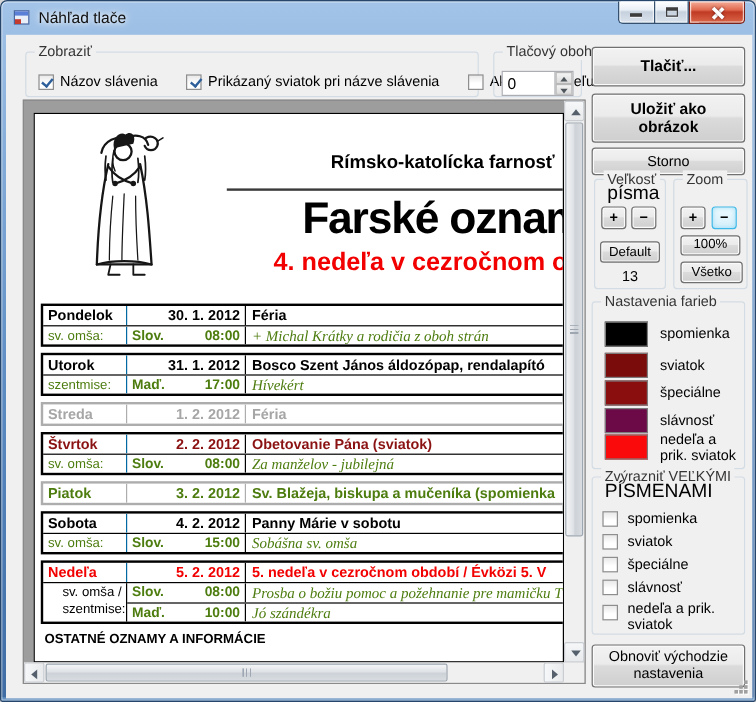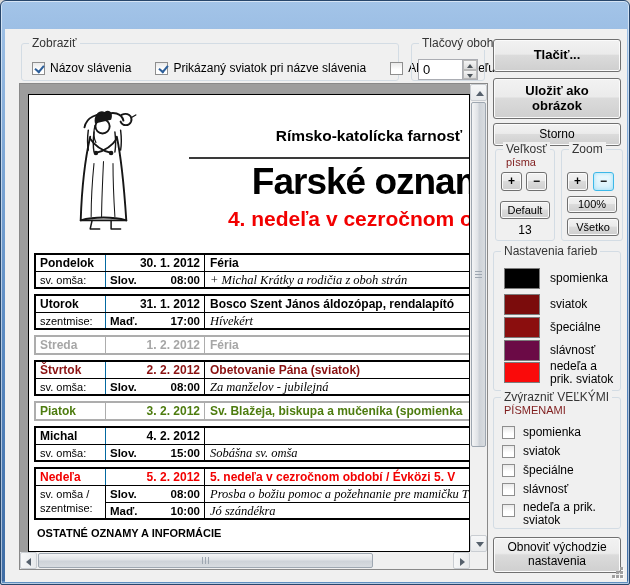--- a/index.html
+++ b/index.html
@@ -30,21 +30,21 @@
   .glyph-x::before,.glyph-x::after{content:"";position:absolute;left:5px;top:0;width:2.6px;height:12px;background:#fff;
     box-shadow:0 0 2px rgba(60,0,0,.7);}
   .glyph-x::before{transform:rotate(45deg);}
   .glyph-x::after{transform:rotate(-45deg);}
   
   .client{position:absolute;left:4px;top:28px;width:622px;height:553px;background:#f0f0f0;}
   
   .group{position:absolute;border:1px solid #d3dce4;border-radius:3px;padding-left:25px;}
   .group>.glabel{position:absolute;top:-8px;left:7px;background:#f0f0f0;padding:0 3px;
     font-size:12px;color:#353535;white-space:nowrap;line-height:14px;}
-  .glabel2{position:absolute;top:5px;left:7px;background:#f0f0f0;padding:0 3px;font-size:11px;color:#7f1d1d;line-height:14px;white-space:nowrap;}
+  .glabel2{position:absolute;top:5px;left:7px;background:#f0f0f0;padding:0 3px;font-size:16px;color:#000000;line-height:14px;white-space:nowrap;}
   
   .cbrow{display:flex;align-items:center;}
   .cb{width:13px;height:13px;border:1px solid #8e8e8e;background:linear-gradient(180deg,#e9e9e9,#ffffff 60%);
     position:relative;flex:0 0 13px;}
   .cb.checked::after{content:"";position:absolute;left:2.4px;top:2.2px;width:7px;height:4px;
     border-left:2px solid #2d5f9a;border-bottom:2px solid #2d5f9a;transform:rotate(-50deg);}
   .cblabel{font-size:12px;color:#000;margin-left:5px;white-space:nowrap;}
   
   .btn{position:absolute;border:1px solid #707070;border-radius:3px;color:#000;
     background:linear-gradient(180deg,#f2f2f2,#ebebeb 45%,#dbdbdb 50%,#cfcfcf);
@@ -90,51 +90,70 @@
   .doc-title{position:absolute;left:120px;top:66px;width:460px;text-align:center;
     font-size:37px;font-weight:bold;letter-spacing:-1px;color:#000;white-space:nowrap;}
   .doc-sub{position:absolute;left:120px;top:112px;width:460px;text-align:center;
     font-size:21px;font-weight:bold;color:#f20000;white-space:nowrap;}
   .shepherd{position:absolute;left:27px;top:7px;width:95px;height:138px;}
   .schedule{position:absolute;left:5px;top:158px;width:520px;}
   .tblock{border:2px solid #000;margin-bottom:5px;background:#fff;}
   .tblock.muted{border-color:#adadad;color:#a6a6a6;}
   .trow{display:flex;height:16px;line-height:16px;white-space:nowrap;overflow:hidden;}
   .trow.title{font-weight:bold;font-size:12px;}
-  .trow.mass{border-top:1px solid #000;color:#000000;}
+  .trow.mass{border-top:1px solid #000;color:#4d7c0f;}
   .c-day{flex:0 0 70px;padding-left:4px;border-right:1px solid #0369a1;overflow:hidden;}
   .c-date{flex:0 0 99px;border-right:1px solid #000;text-align:right;padding-right:4px;overflow:hidden;}
   .c-desc{flex:1 1 auto;padding-left:5px;overflow:hidden;}
   .muted .c-day,.muted .c-date{border-color:#adadad;}
   .mass .c-day{font-weight:normal;font-size:11px;}
   .langtime{display:flex;justify-content:space-between;padding:0 4px;font-weight:bold;font-size:11.5px;text-align:left;}
   .intention{font-family:"Liberation Serif",serif;font-style:italic;font-size:12.5px;font-weight:normal;}
   .nd-body{display:flex;color:#000;border-top:1px solid #000;}
   .nd-label{flex:0 0 70px;border-right:1px solid #000;font-size:11px;line-height:1.25;
-    display:flex;flex-direction:column;justify-content:center;padding-left:4px;}
+    display:flex;flex-direction:column;justify-content:center;padding-left:16px;}
   .nd-masses{flex:1 1 auto;display:flex;flex-direction:column;}
   .nd-masses .trow.mass{border-top:none;}
   .nd-masses .trow.mass + .trow.mass{border-top:1px solid #000;}
   .nd-masses .c-date{text-align:left;}
   .doc-footer{position:absolute;left:8px;top:432px;font-size:11px;font-weight:bold;color:#000;white-space:nowrap;}
   
   .swatch{position:absolute;left:10px;width:36px;height:21px;border:1px solid #7c7c7c;}
   .swlabel{position:absolute;left:56px;font-size:12px;color:#000;line-height:13px;width:66px;}
   .upcb{position:absolute;left:8px;}
   .upcblabel{position:absolute;left:29px;font-size:12px;color:#000;line-height:13px;width:88px;}
   .fsval{position:absolute;left:0;width:100%;text-align:center;font-size:12px;color:#000;}
   .grip{position:absolute;right:4px;bottom:4px;width:3px;height:3px;background:#a0a0a0;
     box-shadow:-4px 0 #a0a0a0,0 -4px #a0a0a0,-8px 0 #a0a0a0,-4px -4px #a0a0a0,0 -8px #a0a0a0,
       1px 1px 0 #fdfdfd,-3px 1px 0 #fdfdfd,-7px 1px 0 #fdfdfd,1px -3px 0 #fdfdfd,1px -7px 0 #fdfdfd;}
 </style>
 </head>
 <body>
 
 <div class="window">
 
+  <div class="titlebar">
+    <svg class="appicon" viewBox="0 0 16 16">
+      <rect x="2" y="2" width="12" height="11" fill="#e9eff9" stroke="#4a66a0" stroke-width="1"></rect>
+      <rect x="2.5" y="2.5" width="11" height="3.5" fill="#5a7fd6"></rect>
+      <rect x="2.5" y="9" width="5" height="4" fill="#c23b2e"></rect>
+    </svg>
+    <span class="wtitle">Náhľad tlače</span>
+    <div class="winbtns">
+      <div class="wbtn minb">
+          <span class="glyph-min"></span>
+        </div>
+      <div class="wbtn maxb">
+          <span class="glyph-max"></span>
+        </div>
+      <div class="wbtn closeb">
+          <span class="glyph-x"></span>
+        </div>
+    </div>
+  </div>
 
   <div class="client">
 
     <div class="group" style="left:16px;top:14px;width:378px;height:38px;">
       <span class="glabel">Zobraziť</span>
       <div style="position:absolute;left:10px;top:17px;display:flex;align-items:center;">
         <div class="cbrow">
           <span class="cb checked"></span>
           <span class="cblabel">Názov slávenia</span>
         </div>
@@ -259,22 +278,23 @@
           <div class="tblock muted">
             <div class="trow title" style="color: #4d7c0f;">
               <span class="c-day">Piatok</span>
               <span class="c-date">3. 2. 2012</span>
               <span class="c-desc">Sv. Blažeja, biskupa a mučeníka (spomienka</span>
             </div>
           </div>
 
           <div class="tblock">
             <div class="trow title" style="color: rgb(0, 0, 0);">
-              <span class="c-day">Michal</span>
+              <span class="c-day">Sobota</span>
               <span class="c-date">4. 2. 2012</span>
+              <span class="c-desc">Panny Márie v sobotu</span>
             </div>
             <div class="trow mass">
               <span class="c-day">sv. omša:</span>
               <span class="c-date langtime">
                   <b>Slov.</b>
                   <b>15:00</b>
                 </span>
               <span class="c-desc intention">Sobášna sv. omša</span>
             </div>
           </div>

